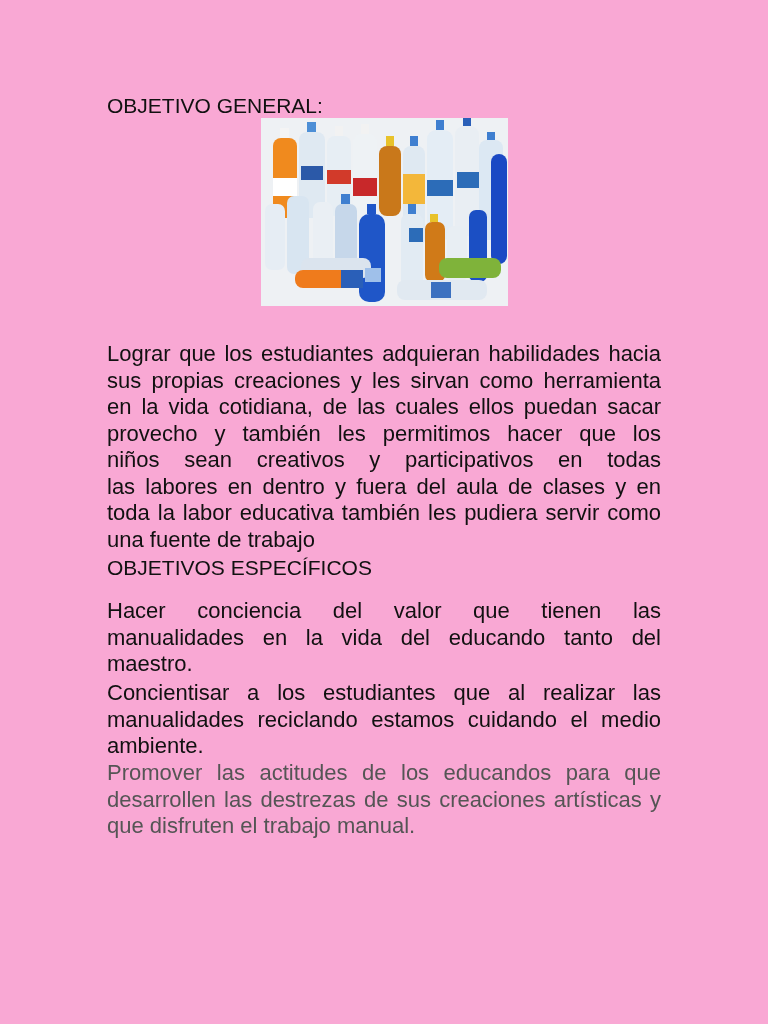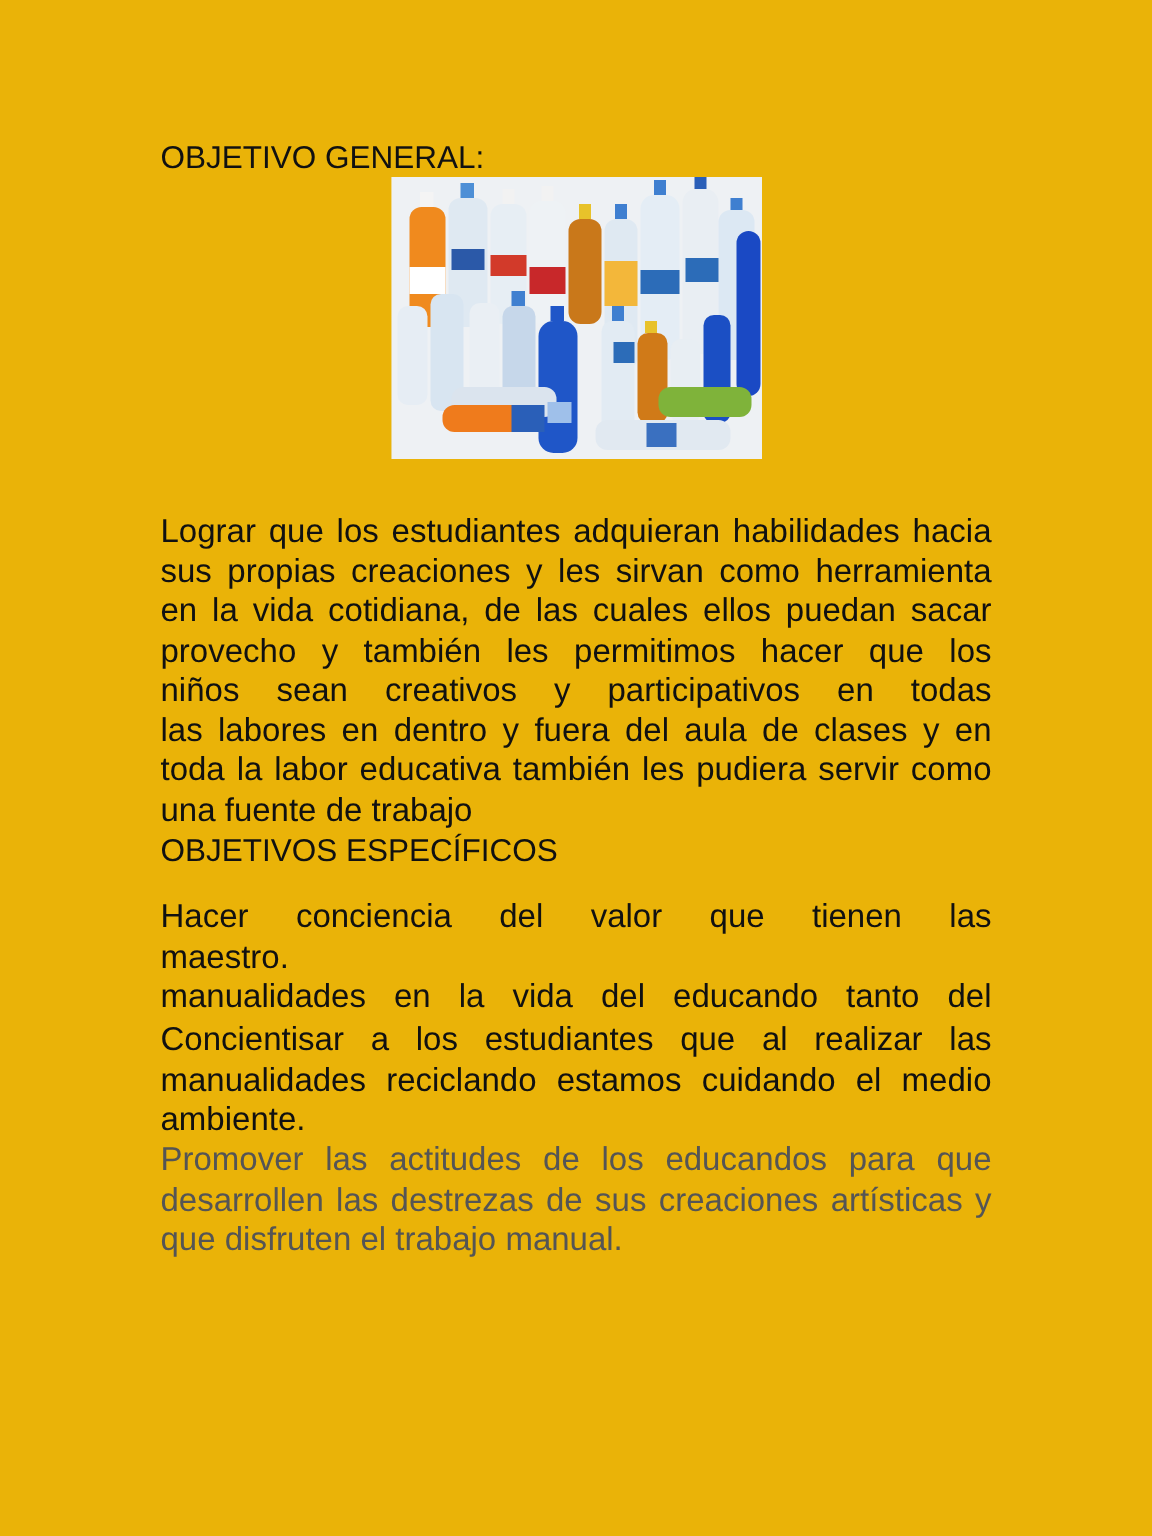--- a/index.html
+++ b/index.html
@@ -1,18 +1,18 @@
 <!DOCTYPE html>
 <html><head>
 <meta charset="utf-8">
 <style>
   html, body { margin: 0; padding: 0; background: #ffffff; }
   body { width: 768px; height: 1024px; position: relative; overflow: hidden;
          font-family: "Liberation Sans", sans-serif; color: #111111; }
-  .page { position: absolute; left: 0; top: 0; width: 768px; height: 1024px; background: #eab308; }
+  .page { position: absolute; left: 0; top: 0; width: 768px; height: 1024px; background: #f9a8d4; }
   .heading { position: absolute; left: 107px; font-size: 21px; line-height: 26px; white-space: nowrap; }
   .h1 { top: 93px; }
   .photo { position: absolute; left: 261px; top: 118px; width: 247px; height: 188px;
            background: linear-gradient(#f4f6f8, #e6e9ec); overflow: hidden; }
   .para { position: absolute; left: 107px; width: 554px; font-size: 22px; line-height: 26.5px; }
   .line { display: block; text-align: justify; text-align-last: justify; white-space: nowrap; height: 26.5px; overflow: visible; }
   .line.last { text-align-last: left; }
   .gray { color: #555555; }
 </style>
 </head>
@@ -86,22 +86,22 @@
     <span class="line" style="white-space: normal;">niños sean creativos y participativos en todas</span>
     <span class="line" style="white-space: normal;">las labores en dentro y fuera del aula de clases y en</span>
     <span class="line" style="white-space: normal;">toda la labor educativa también les pudiera servir como</span>
     <span class="line last" style="white-space: normal;">una fuente de trabajo</span>
   </div>
 
   <div class="heading" style="top:555px;text-align:center;">OBJETIVOS ESPECÍFICOS</div>
 
   <div class="para" style="top:582px;">
     <span class="line" style="white-space: normal; margin-top: 16px;">Hacer conciencia del valor que tienen las</span>
+    <span class="line" style="white-space: normal;">manualidades en la vida del educando tanto del</span>
     <span class="line last" style="white-space: normal;">maestro.</span>
-    <span class="line" style="white-space: normal;">manualidades en la vida del educando tanto del</span>
   </div>
 
   <div class="para gray" style="top:760px;">
     <span class="line" style="white-space: normal;">Promover las actitudes de los educandos para que</span>
     <span class="line" style="white-space: normal;">desarrollen las destrezas de sus creaciones artísticas y</span>
     <span class="line last" style="white-space: normal;">que disfruten el trabajo manual.</span>
   </div>
 
   <div class="para" style="top:680px;">
     <span class="line" style="white-space: normal;">Concientisar a los estudiantes que al realizar las</span>

